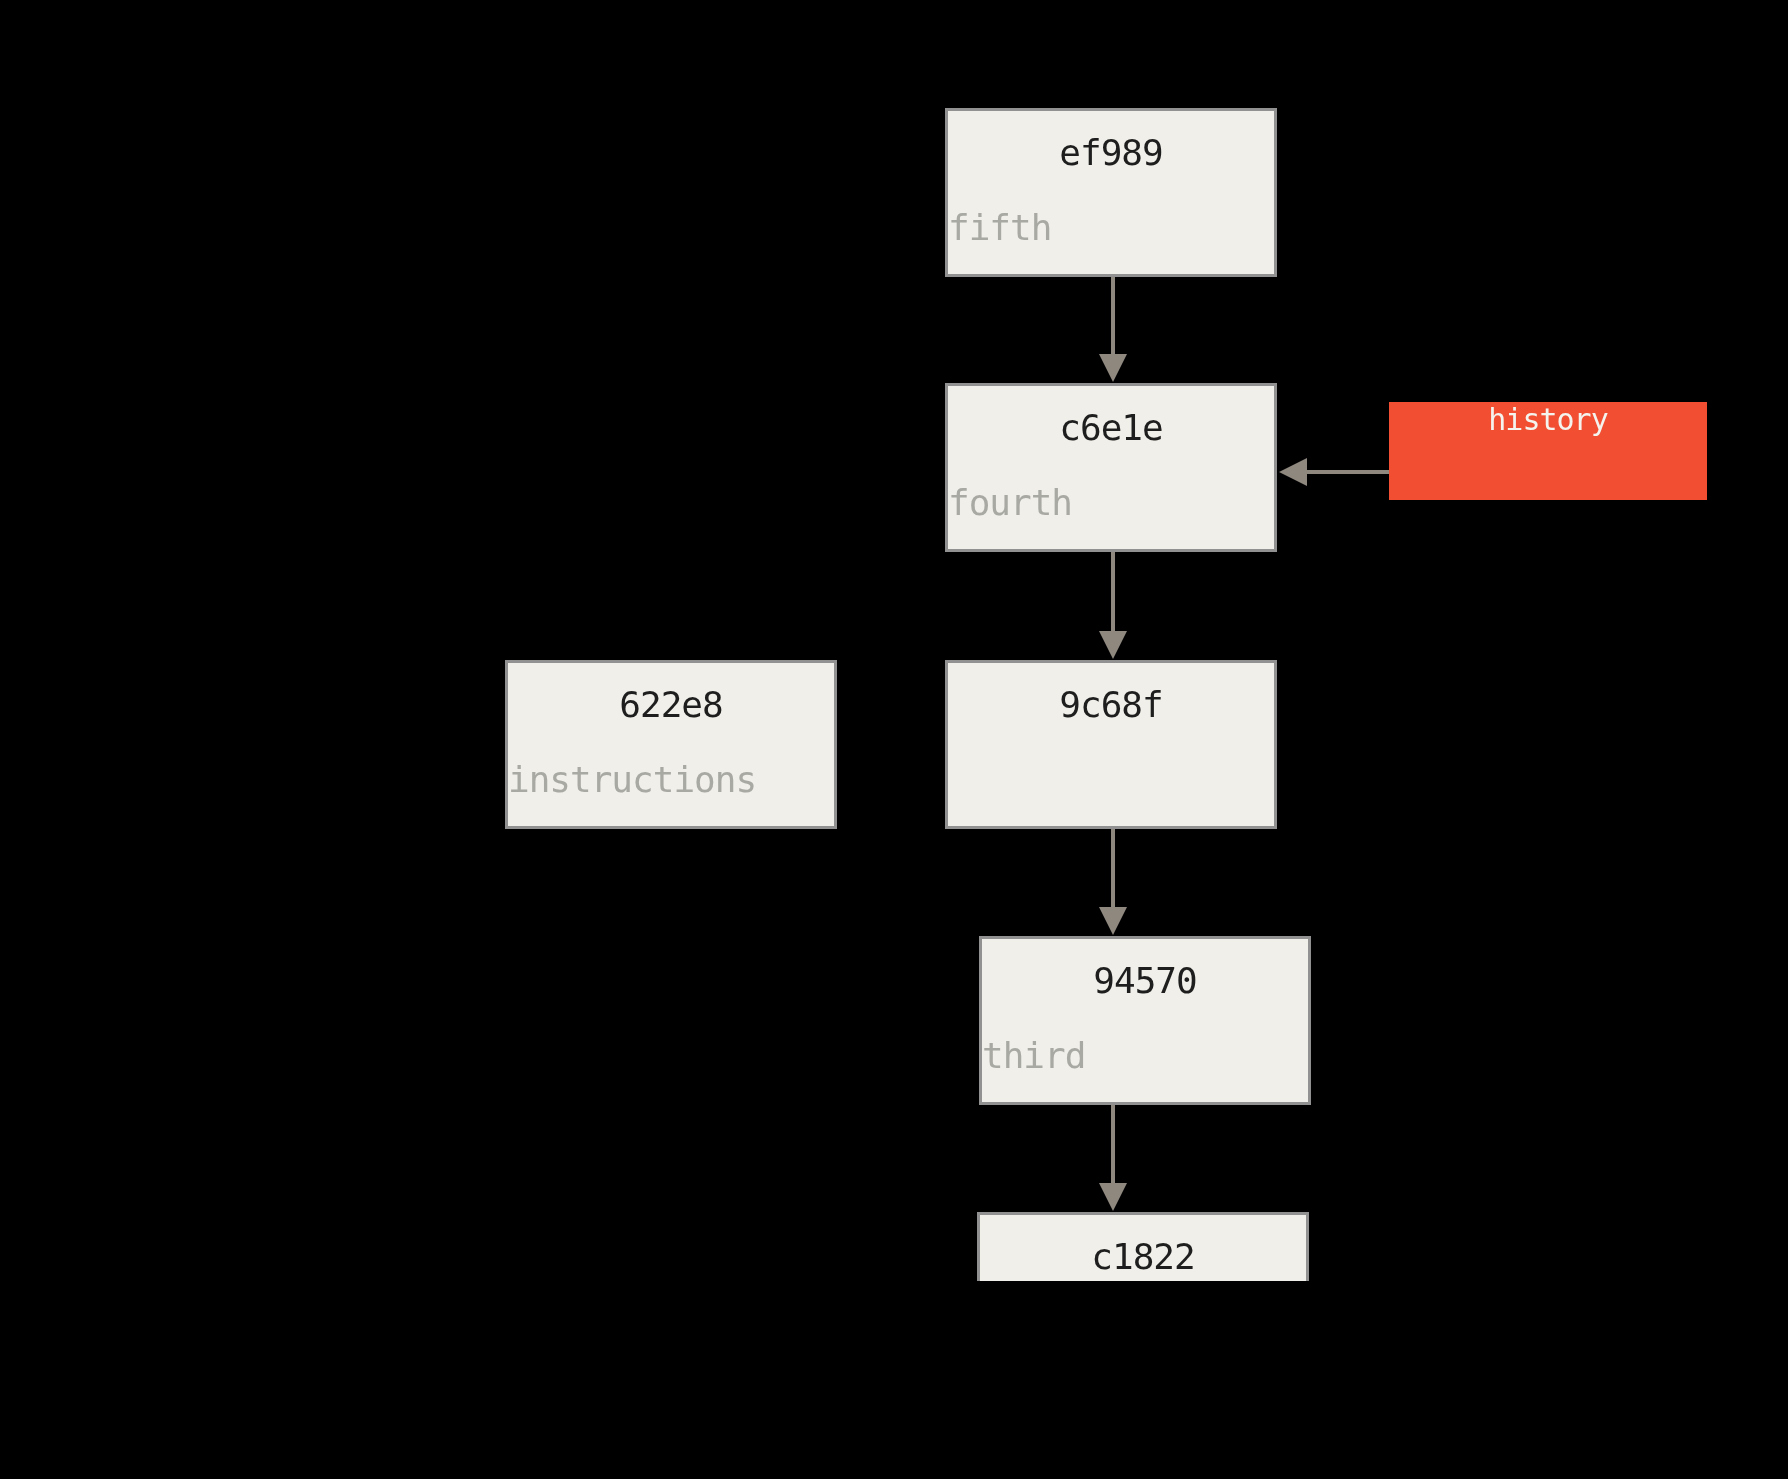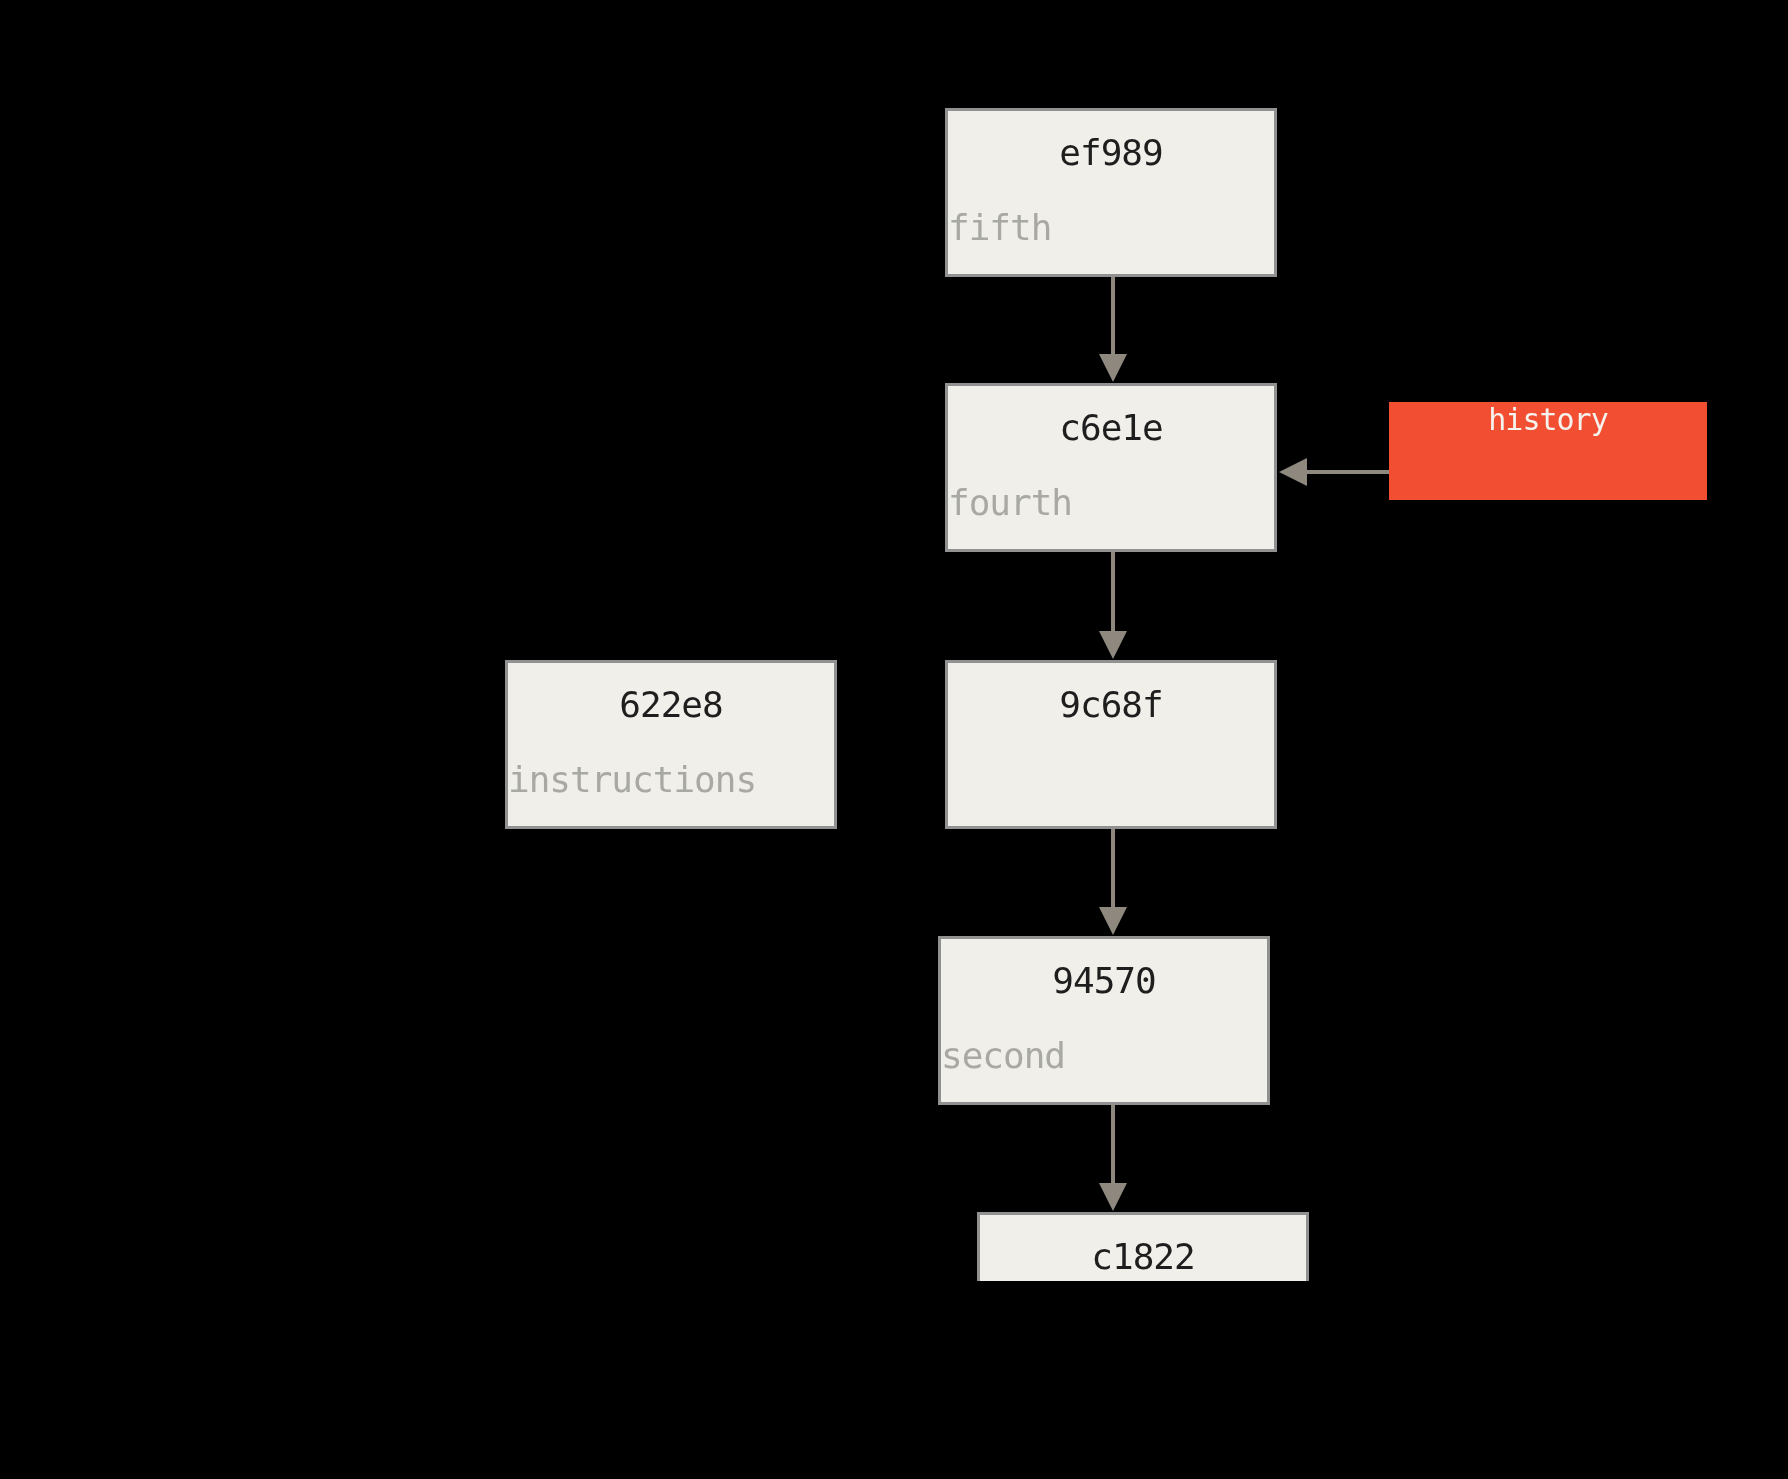--- a/index.html
+++ b/index.html
@@ -40,21 +40,21 @@
     top: 71%;
     transform: translateY(-50%);
     text-align: left;
     font-size: 36px;
     letter-spacing: -1px;
     color: var(--label-text, #a9a9a4);
   }
   .n1 { left: 945px; top: 108px; }
   .n2 { left: 945px; top: 383px; }
   .n3 { left: 945px; top: 660px; }
-  .n4 { left: 938px; top: 936px; padding-left: 24px; }
+  .n4 { left: 979px; top: 936px; padding-left: 24px; }
   .n5 { left: 945px; top: 1212px; margin-left: 32px; }
   .side { left: 505px; top: 660px; }
 
   
   .ref-box {
     position: absolute;
     left: 1389px; top: 402px;
     width: 318px; height: 98px;
     background: var(--ref-fill, #f14e32);
     display: flex;
@@ -130,21 +130,21 @@
 
   <div class="node n3">
     <span class="hash">9c68f</span>
   </div>
 
   <div class="vline v3"></div>
   <div class="vhead h3"></div>
 
   <div class="node n4">
     <span class="hash">94570</span>
-    <span class="label">second</span>
+    <span class="label">third</span>
   </div>
 
   <div class="vline v4"></div>
   <div class="vhead h4"></div>
 
   <div class="node n5">
     <span class="hash">c1822</span>
   </div>
 
   <div class="node side">

